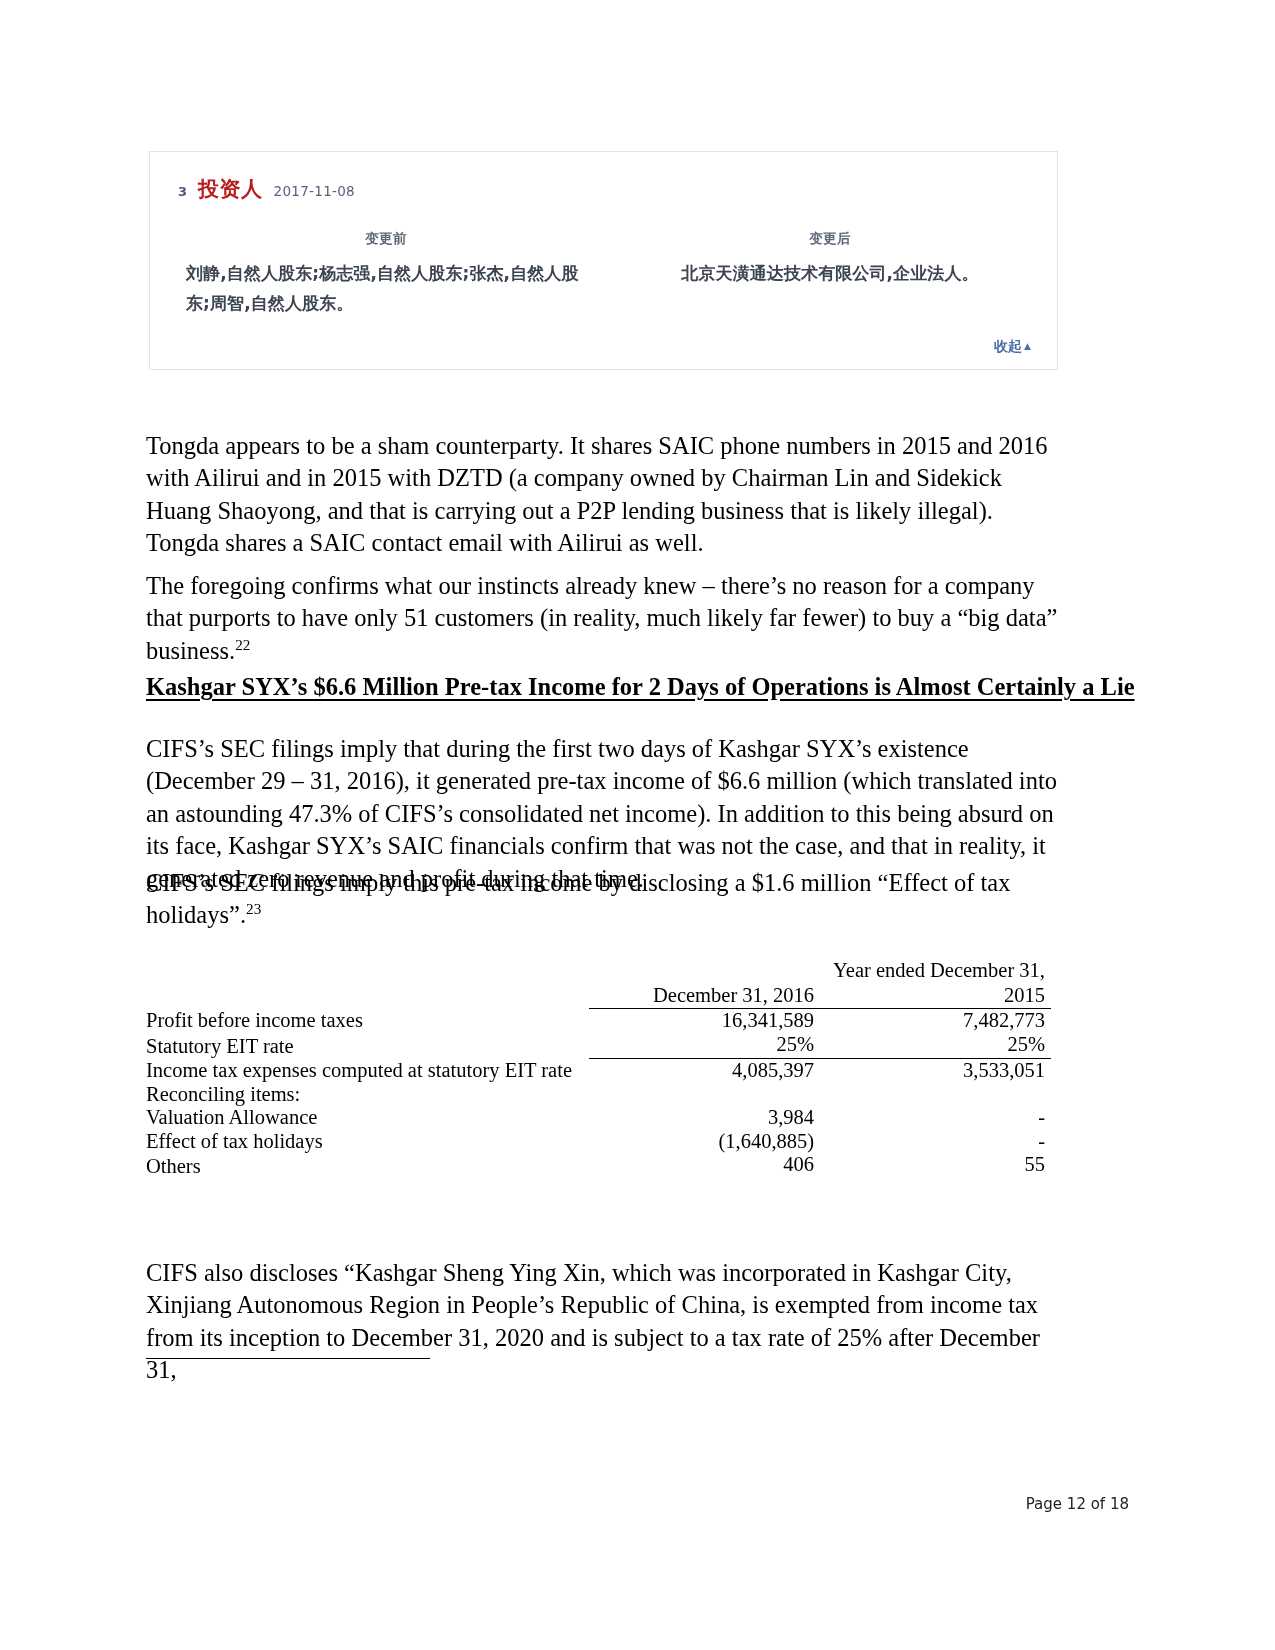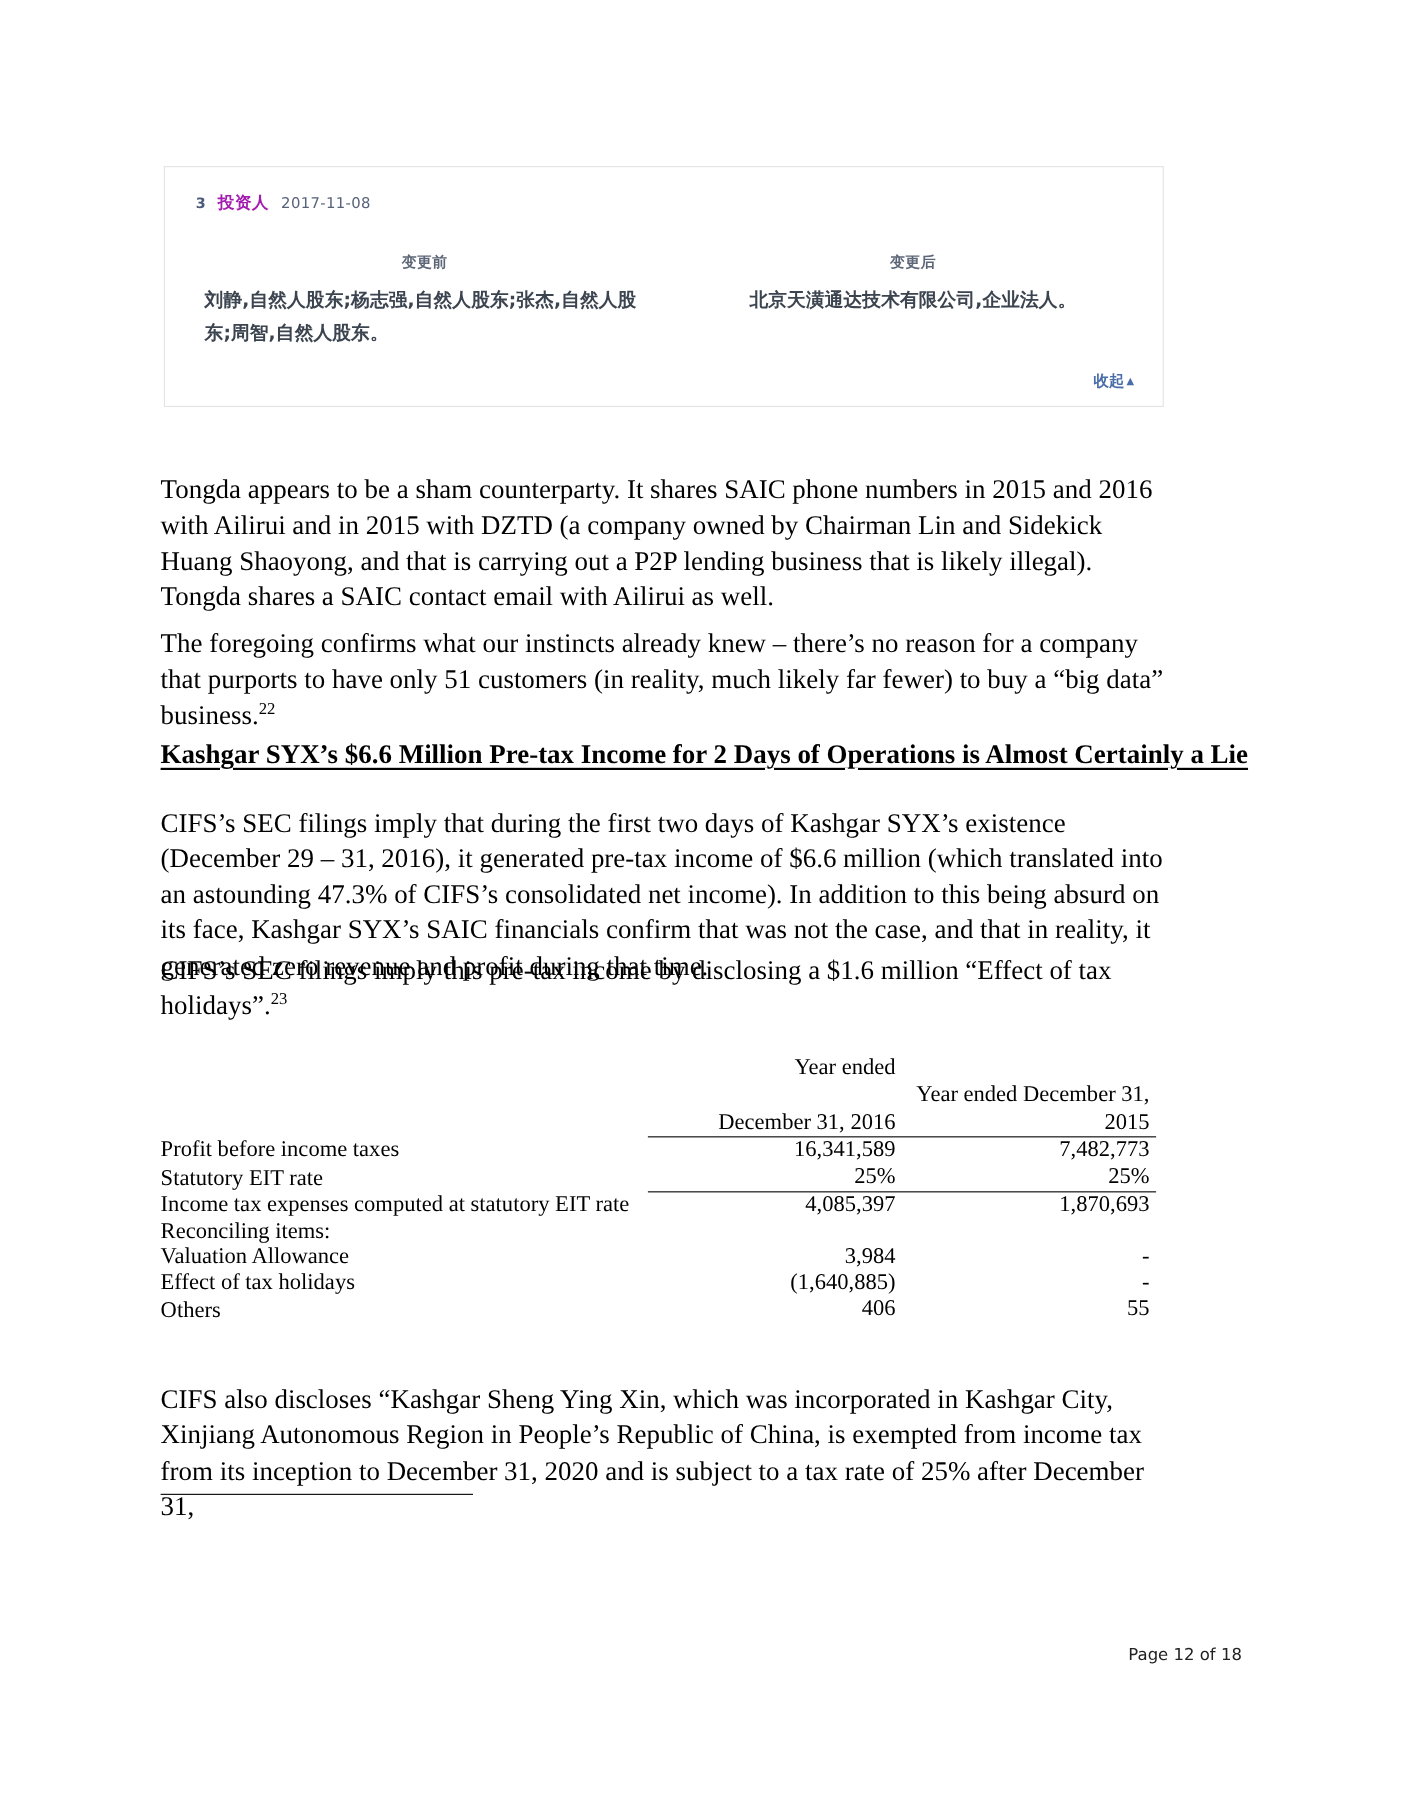--- a/index.html
+++ b/index.html
@@ -44,22 +44,22 @@
     align-items: baseline;
     gap: 11px;
     white-space: nowrap;
   }
   .saic-index {
     font-size: 13px;
     color: #4a5a78;
     font-weight: 600;
   }
   .saic-label {
-    font-size: 15px;
-    color: #a21caf;
+    font-size: 21px;
+    color: #b91c1c;
     font-weight: 700;
     letter-spacing: 0.5px;
   }
   .saic-date {
     font-size: 13.5px;
     color: #57627a;
     letter-spacing: 0.3px;
   }
   .saic-cols {
     position: absolute;
@@ -234,44 +234,39 @@
   <h2 class="section-heading">Kashgar SYX’s $6.6 Million Pre-tax Income for 2 Days of Operations is Almost Certainly a Lie</h2>
 
   <p class="body-text p3">CIFS’s SEC filings imply that during the first two days of Kashgar SYX’s existence (December 29 – 31, 2016), it generated pre-tax income of $6.6 million (which translated into an astounding 47.3% of CIFS’s consolidated net income).  In addition to this being absurd on its face, Kashgar SYX’s SAIC financials confirm that was not the case, and that in reality, it generated zero revenue and profit during that time.</p>
 
   <p class="body-text p4"><span>CIFS’s SEC filings imply this pre-tax income by disclosing a $1.6 million “Effect of tax holidays”.</span><sup>23</sup></p>
 
   <table class="fin-table">
     <thead>
       <tr class="row-h">
         <th class="c-label"></th>
-        <th class="c-2016 hdr-cell">Year ended</th>
-        <th class="c-2015"></th>
-      </tr>
-      <tr class="row-h">
-        <th class="c-label"></th>
         <th class="c-2016 hdr-cell hdr-underline">December 31, 2016</th>
         <th class="c-2015 hdr-cell hdr-underline">Year ended December 31, 2015</th>
       </tr>
     </thead>
     <tbody>
         <tr class="row-d">
           <td class="c-label">Profit before income taxes</td>
           <td class="c-2016">16,341,589</td>
           <td class="c-2015">7,482,773</td>
         </tr>
         <tr class="row-d">
           <td class="c-label">Statutory EIT rate</td>
           <td class="c-2016" style="padding-bottom: 2px;">25%</td>
           <td class="c-2015" style="padding-bottom: 2px;">25%</td>
         </tr>
         <tr class="row-d">
           <td class="c-label">Income tax expenses computed at statutory EIT rate</td>
           <td class="c-2016 rule-top">4,085,397</td>
-          <td class="c-2015 rule-top">1,870,693</td>
+          <td class="c-2015 rule-top">3,533,051</td>
         </tr>
         <tr class="row-d">
           <td class="c-label">Reconciling items:</td>
           <td class="c-2016"></td>
           <td class="c-2015"></td>
         </tr>
         <tr class="row-d">
           <td class="c-label">Valuation Allowance</td>
           <td class="c-2016">3,984</td>
           <td class="c-2015">-</td>

